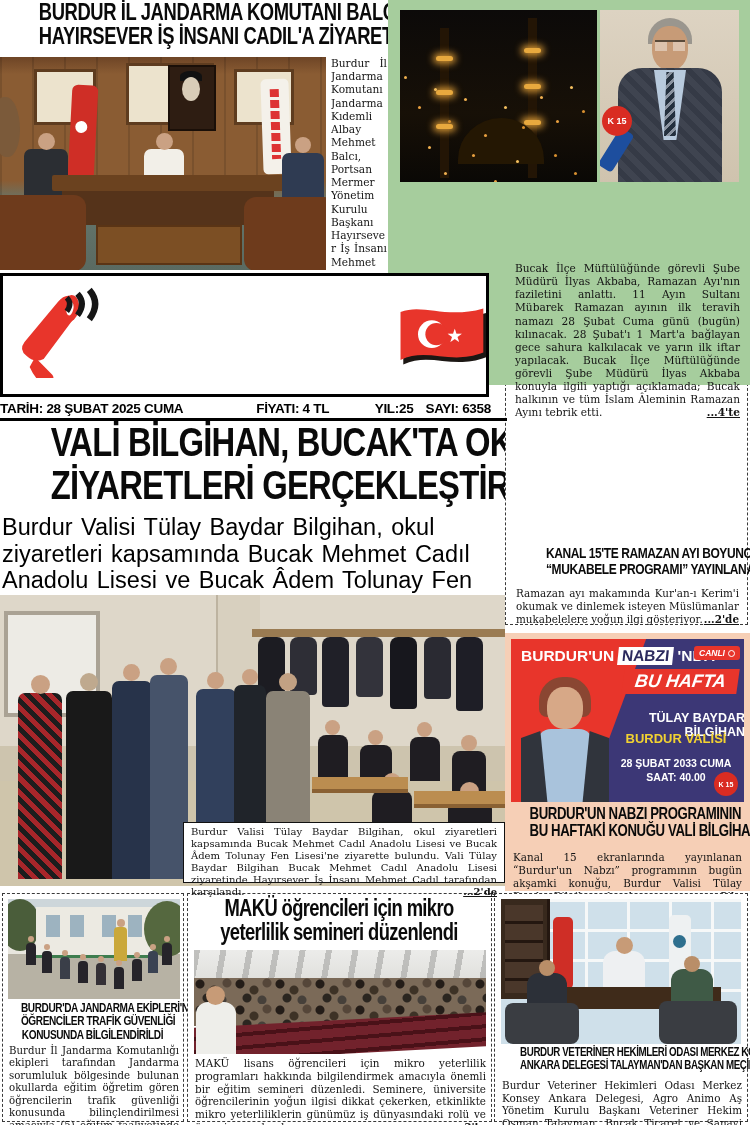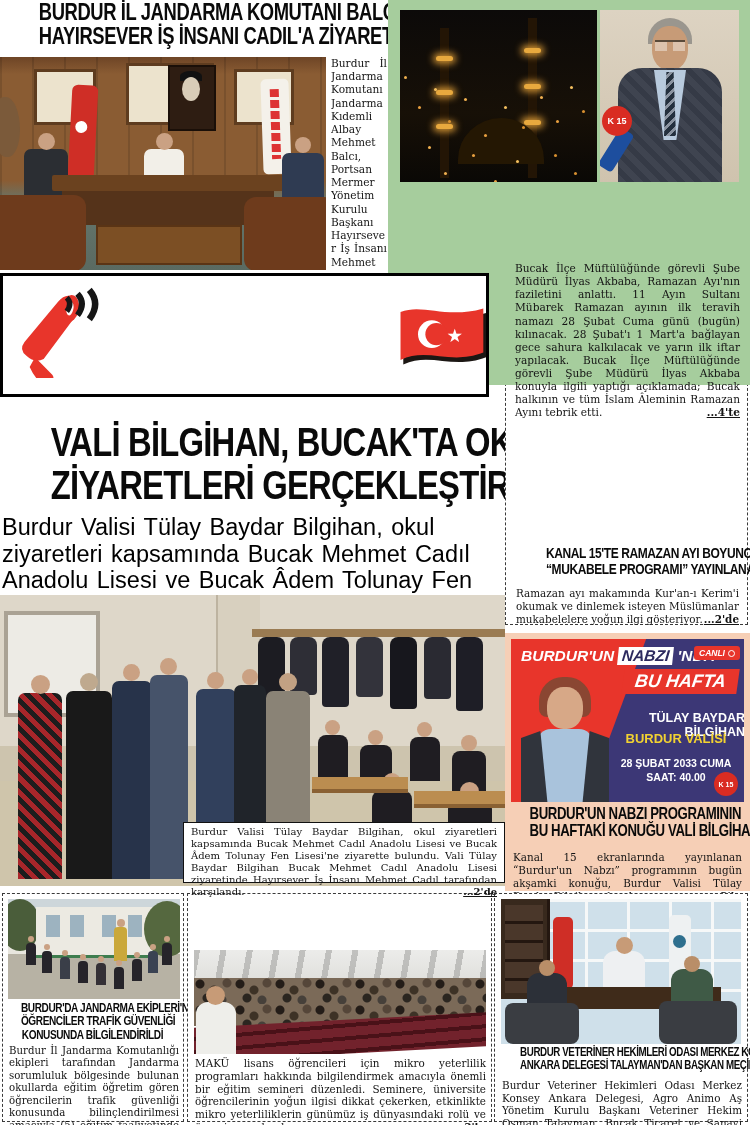--- a/index.html
+++ b/index.html
@@ -115,21 +115,21 @@
   .card-red{position:absolute;inset:0;background:#e8352b;clip-path:polygon(0 0,58% 0,32% 100%,0 100%);}
   .nab-woman{position:absolute;left:8px;top:38px;width:92px;height:125px;}
   .nw-hair{position:absolute;left:20px;top:0;width:52px;height:40px;border-radius:24px 24px 8px 8px;background:#8a4632;}
   .nw-face{position:absolute;left:28px;top:10px;width:36px;height:42px;border-radius:45%;background:#d7a887;}
   .nw-shirt{position:absolute;left:18px;top:52px;width:56px;height:73px;background:#a9c3dc;border-radius:14px 14px 0 0;}
   .nw-jack{position:absolute;left:2px;top:54px;width:88px;height:71px;background:#30343c;
            clip-path:polygon(0 10%,22% 0,30% 100%,0 100%);}
   .nw-jack2{position:absolute;left:2px;top:54px;width:88px;height:71px;background:#30343c;
            clip-path:polygon(78% 0,100% 10%,100% 100%,70% 100%);}
   .nab-row1{position:absolute;left:10px;top:8px;display:flex;align-items:center;gap:4px;
-            font-style:italic;font-weight:900;font-size:15.5px;color:#fff;white-space:nowrap;text-align:center;}
+            font-weight:900;font-size:15.5px;color:#fff;white-space:nowrap;text-align:center;}
   .nabzi-box{background:#fff;color:#2c2a5e;padding:0 4px;transform:skewX(-6deg);}
   .canli{position:absolute;right:4px;top:7px;background:#e8352b;color:#fff;font-style:italic;font-weight:900;
          font-size:8.5px;padding:2px 5px;border-radius:3px;display:flex;align-items:center;gap:3px;}
   .live-ic{width:7px;height:7px;border:1.4px solid #fff;border-radius:50%;display:inline-block;box-sizing:border-box;}
   .buhafta{position:absolute;right:6px;top:30px;background:#e8352b;color:#fff;font-style:italic;font-weight:900;
            font-size:18px;padding:2px 12px;transform:skewX(-8deg);}
   .nab-guest{position:absolute;left:96px;top:72px;width:138px;text-align:right;color:#fff;font-weight:800;font-size:12.5px;}
   .nab-title{position:absolute;left:96px;top:92px;width:138px;text-align:center;color:#f2d231;font-weight:800;font-size:13px;}
   .nab-date{position:absolute;left:96px;top:118px;width:138px;text-align:center;color:#fff;font-weight:800;font-size:10.5px;}
   .nab-time{position:absolute;left:96px;top:132px;width:138px;text-align:center;color:#fff;font-weight:800;font-size:10.5px;}
@@ -274,20 +274,28 @@
     </svg>
     <svg class="mastflag" width="92" height="76" viewBox="0 0 100 80">
       <path d="M9 19 C33 9 58 27 99 15 L99 63 C63 77 38 57 9 71 Z" fill="#1c1714"></path>
       <path d="M6 14 C30 4 55 22 96 10 L96 58 C60 72 35 52 6 66 Z" fill="#e8352b"></path>
       <circle cx="40" cy="38" r="15" fill="#fff"></circle>
       <circle cx="45" cy="38" r="12" fill="#e8352b"></circle>
       <text x="56" y="46" font-size="20" fill="#fff">★</text>
     </svg>
   </header>
 
+  <div class="dateline">
+    <span>TARİH: 28 ŞUBAT 2025 CUMA</span>
+    <span class="sp1"></span>
+    <span>FİYATI: 4 TL</span>
+    <span class="sp2"></span>
+    <span style="margin-right:12px">YIL:25</span>
+    <span style="margin-right:16px">SAYI: 6358</span>
+  </div>
 
   <section class="s-main">
     <div style="position:absolute;left:0;top:421px;width:507px">
       <div class="chl">VALİ BİLGİHAN, BUCAK'TA OKUL</div>
       <div class="chl">ZİYARETLERİ GERÇEKLEŞTİRDİ</div>
     </div>
     <div class="main-sub">Burdur Valisi Tülay Baydar Bilgihan, okul ziyaretleri kapsamında Bucak Mehmet Cadıl Anadolu Lisesi ve Bucak Âdem Tolunay Fen Lisesi'ni ziyaret etti</div>
     <div class="photo class">
       <div class="wb"></div>
       <div class="pillar"></div>
@@ -422,20 +430,24 @@
       <div class="chl">ÖĞRENCİLER TRAFİK GÜVENLİĞİ</div>
       <div class="chl">KONUSUNDA BİLGİLENDİRİLDİ</div>
     </div>
     <div class="traf-body bt">
       <span>Burdur İl Jandarma Komutanlığı ekipleri tarafından Jandarma sorumluluk bölgesinde bulunan okullarda eğitim öğretim gören öğrencilerin trafik güvenliği konusunda bilinçlendirilmesi amacıyla (5) eğitim faaliyetinde (271) öğrenciye eğitim verildi.</span>
       
     </div>
   </section>
 
   <section class="dashbox s-maku">
+    <div style="position:absolute;left:0;top:2px;width:302px">
+      <div class="chl">MAKÜ öğrencileri için mikro</div>
+      <div class="chl">yeterlilik semineri düzenlendi</div>
+    </div>
     <div class="photo aud">
       <div class="aud-ceil"></div>
       <div class="crowd"></div>
       <div class="seats"></div>
       <div class="labman"></div>
     </div>
     <div class="maku-body bt">
       <span>MAKÜ lisans öğrencileri için mikro yeterlilik programları hakkında bilgilendirmek amacıyla önemli bir eğitim semineri düzenledi. Seminere, üniversite öğrencilerinin yoğun ilgisi dikkat çekerken, etkinlikte mikro yeterliliklerin günümüz iş dünyasındaki rolü ve önemi vurgulandı.</span>
       <span class="pref">...3'te</span>
     </div>

